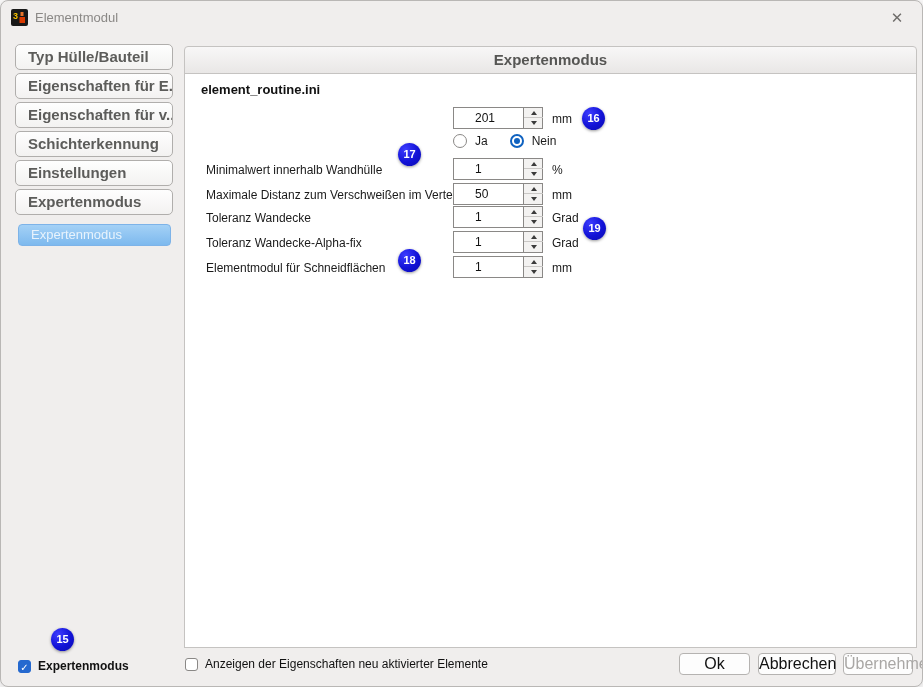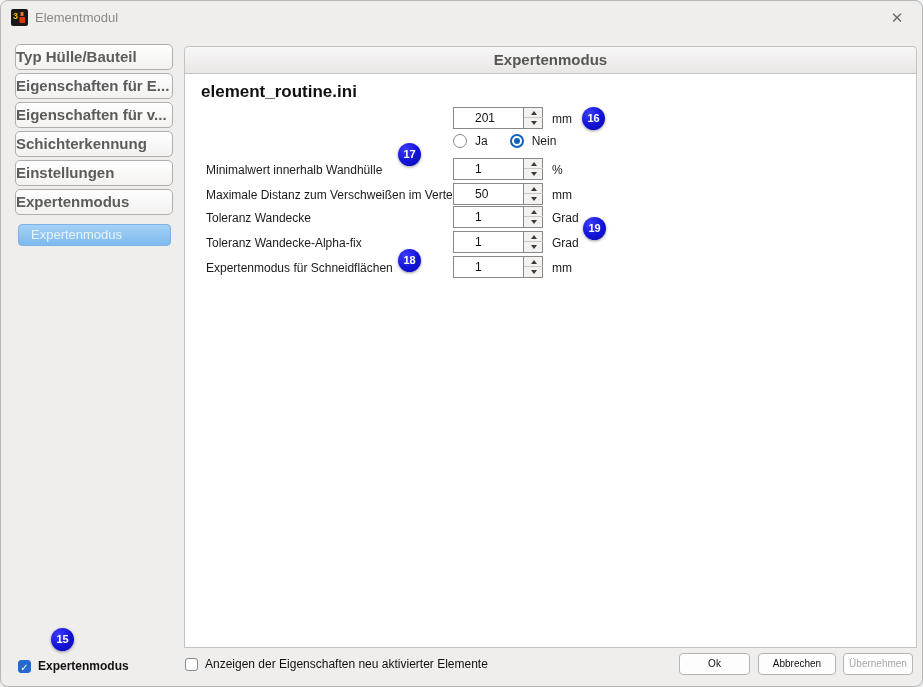--- a/index.html
+++ b/index.html
@@ -14,41 +14,41 @@
   .app-icon { position:absolute; left:10px; top:8px; width:17px; height:17px; }
   .title-text { position:absolute; left:34px; top:9px; font-size:13px; color:#8a8886; }
   .close-btn { position:absolute; right:16px; top:8px; width:18px; height:18px;
     font-size:15px; color:#6f6d6b; text-align:center; line-height:18px; cursor:default; }
   
   .side-btn {
     position:absolute; left:14px; width:158px; height:26px;
     background:linear-gradient(#fefefe,#f3f2f1);
     border:1px solid #b0aeac; border-radius:5px;
     font-size:15px; font-weight:bold; color:#5c5c5a;
-    line-height:24px; white-space:nowrap; overflow:hidden;
+    padding-left:12px; line-height:24px; white-space:nowrap; overflow:hidden;
   }
   .side-sub {
     position:absolute; left:17px; width:153px; height:22px;
     background:linear-gradient(#a4d1f6,#7db9ee);
     border:1px solid #7db3e8; border-radius:4px;
     font-size:13px; color:#e8f3fc; padding-left:12px; line-height:20px;
   }
   
   .main-header {
     position:absolute; left:183px; top:45px; width:733px; height:28px;
     background:linear-gradient(#f8f7f7,#e9e7e6);
     border:1px solid #c5c3c1; border-radius:4px 4px 0 0;
     text-align:center; line-height:26px;
     font-size:15px; font-weight:bold; color:#565654;
   }
   .main-panel {
     position:absolute; left:183px; top:72px; width:733px; height:575px;
     background:#ffffff; border:1px solid #c5c3c1;
   }
-  .file-label { position:absolute; left:200px; top:81px; font-size:17px; font-weight:bold; color:#111; }
+  .file-label { position:absolute; left:200px; top:81px; font-size:13px; font-weight:bold; color:#111; }
   .row-label { position:absolute; left:205px; font-size:12px; color:#1a1a1a; }
   
   .spin { position:absolute; left:452px; width:90px; height:22px; background:#fff; border:1px solid #8a8886; }
   .spin input {
     position:absolute; left:16px; top:0; width:69px; height:20px; border:0; outline:none;
     font-family:"Liberation Sans", sans-serif; font-size:12px; color:#111; padding-left:5px; background:transparent;
   }
   .spin-btns { position:absolute; right:0; top:0; width:19px; height:20px; border-left:1px solid #8a8886; background:#f3f2f1; }
   .spin-up, .spin-down { position:absolute; left:0; width:19px; height:10px; display:flex; align-items:center; justify-content:center; }
   .spin-up { top:0; border-bottom:1px solid #c9c7c5; }
@@ -70,21 +70,21 @@
     box-shadow:0 1px 3px rgba(0,0,0,.4);
   }
   
   .chk-row { position:absolute; display:flex; align-items:center; }
   .chk-box { width:13px; height:13px; border:1px solid #8a8886; border-radius:3px; background:#fff; margin-right:7px; }
   .chk-box.checked { background:#2569cf; border-color:#2569cf; color:#fff; font-size:10px; line-height:13px; text-align:center; }
   .chk-label { font-size:12px; color:#111; }
   .foot-btn {
     position:absolute; top:652px; height:22px; background:#fdfdfd;
     border:1px solid #b5b3b1; border-radius:4px;
-    font-size:10px; color:#111; text-align:center; line-height:20px;
+    font-size:16px; color:#111; text-align:center; line-height:20px;
   }
   .foot-btn.disabled { color:#a9a7a5; }
 </style>
 </head>
 <body>
 
 <div class="window">
 
   <div class="titlebar">
     <svg class="app-icon" viewBox="0 0 17 17">
@@ -181,21 +181,21 @@
       <div class="spin-up">
           <span class="tri-up"></span>
         </div>
       <div class="spin-down">
           <span class="tri-down"></span>
         </div>
     </div>
   </div>
   <div class="unit" style="top:235px">Grad</div>
 
-  <div class="row-label" style="top:260px">Expertenmodus für Schneidflächen</div>
+  <div class="row-label" style="top:260px">Elementmodul für Schneidflächen</div>
   <div class="spin" style="top:255px">
     <input value="1" style="">
     <div class="spin-btns">
       <div class="spin-up">
           <span class="tri-up"></span>
         </div>
       <div class="spin-down">
           <span class="tri-down"></span>
         </div>
     </div>

